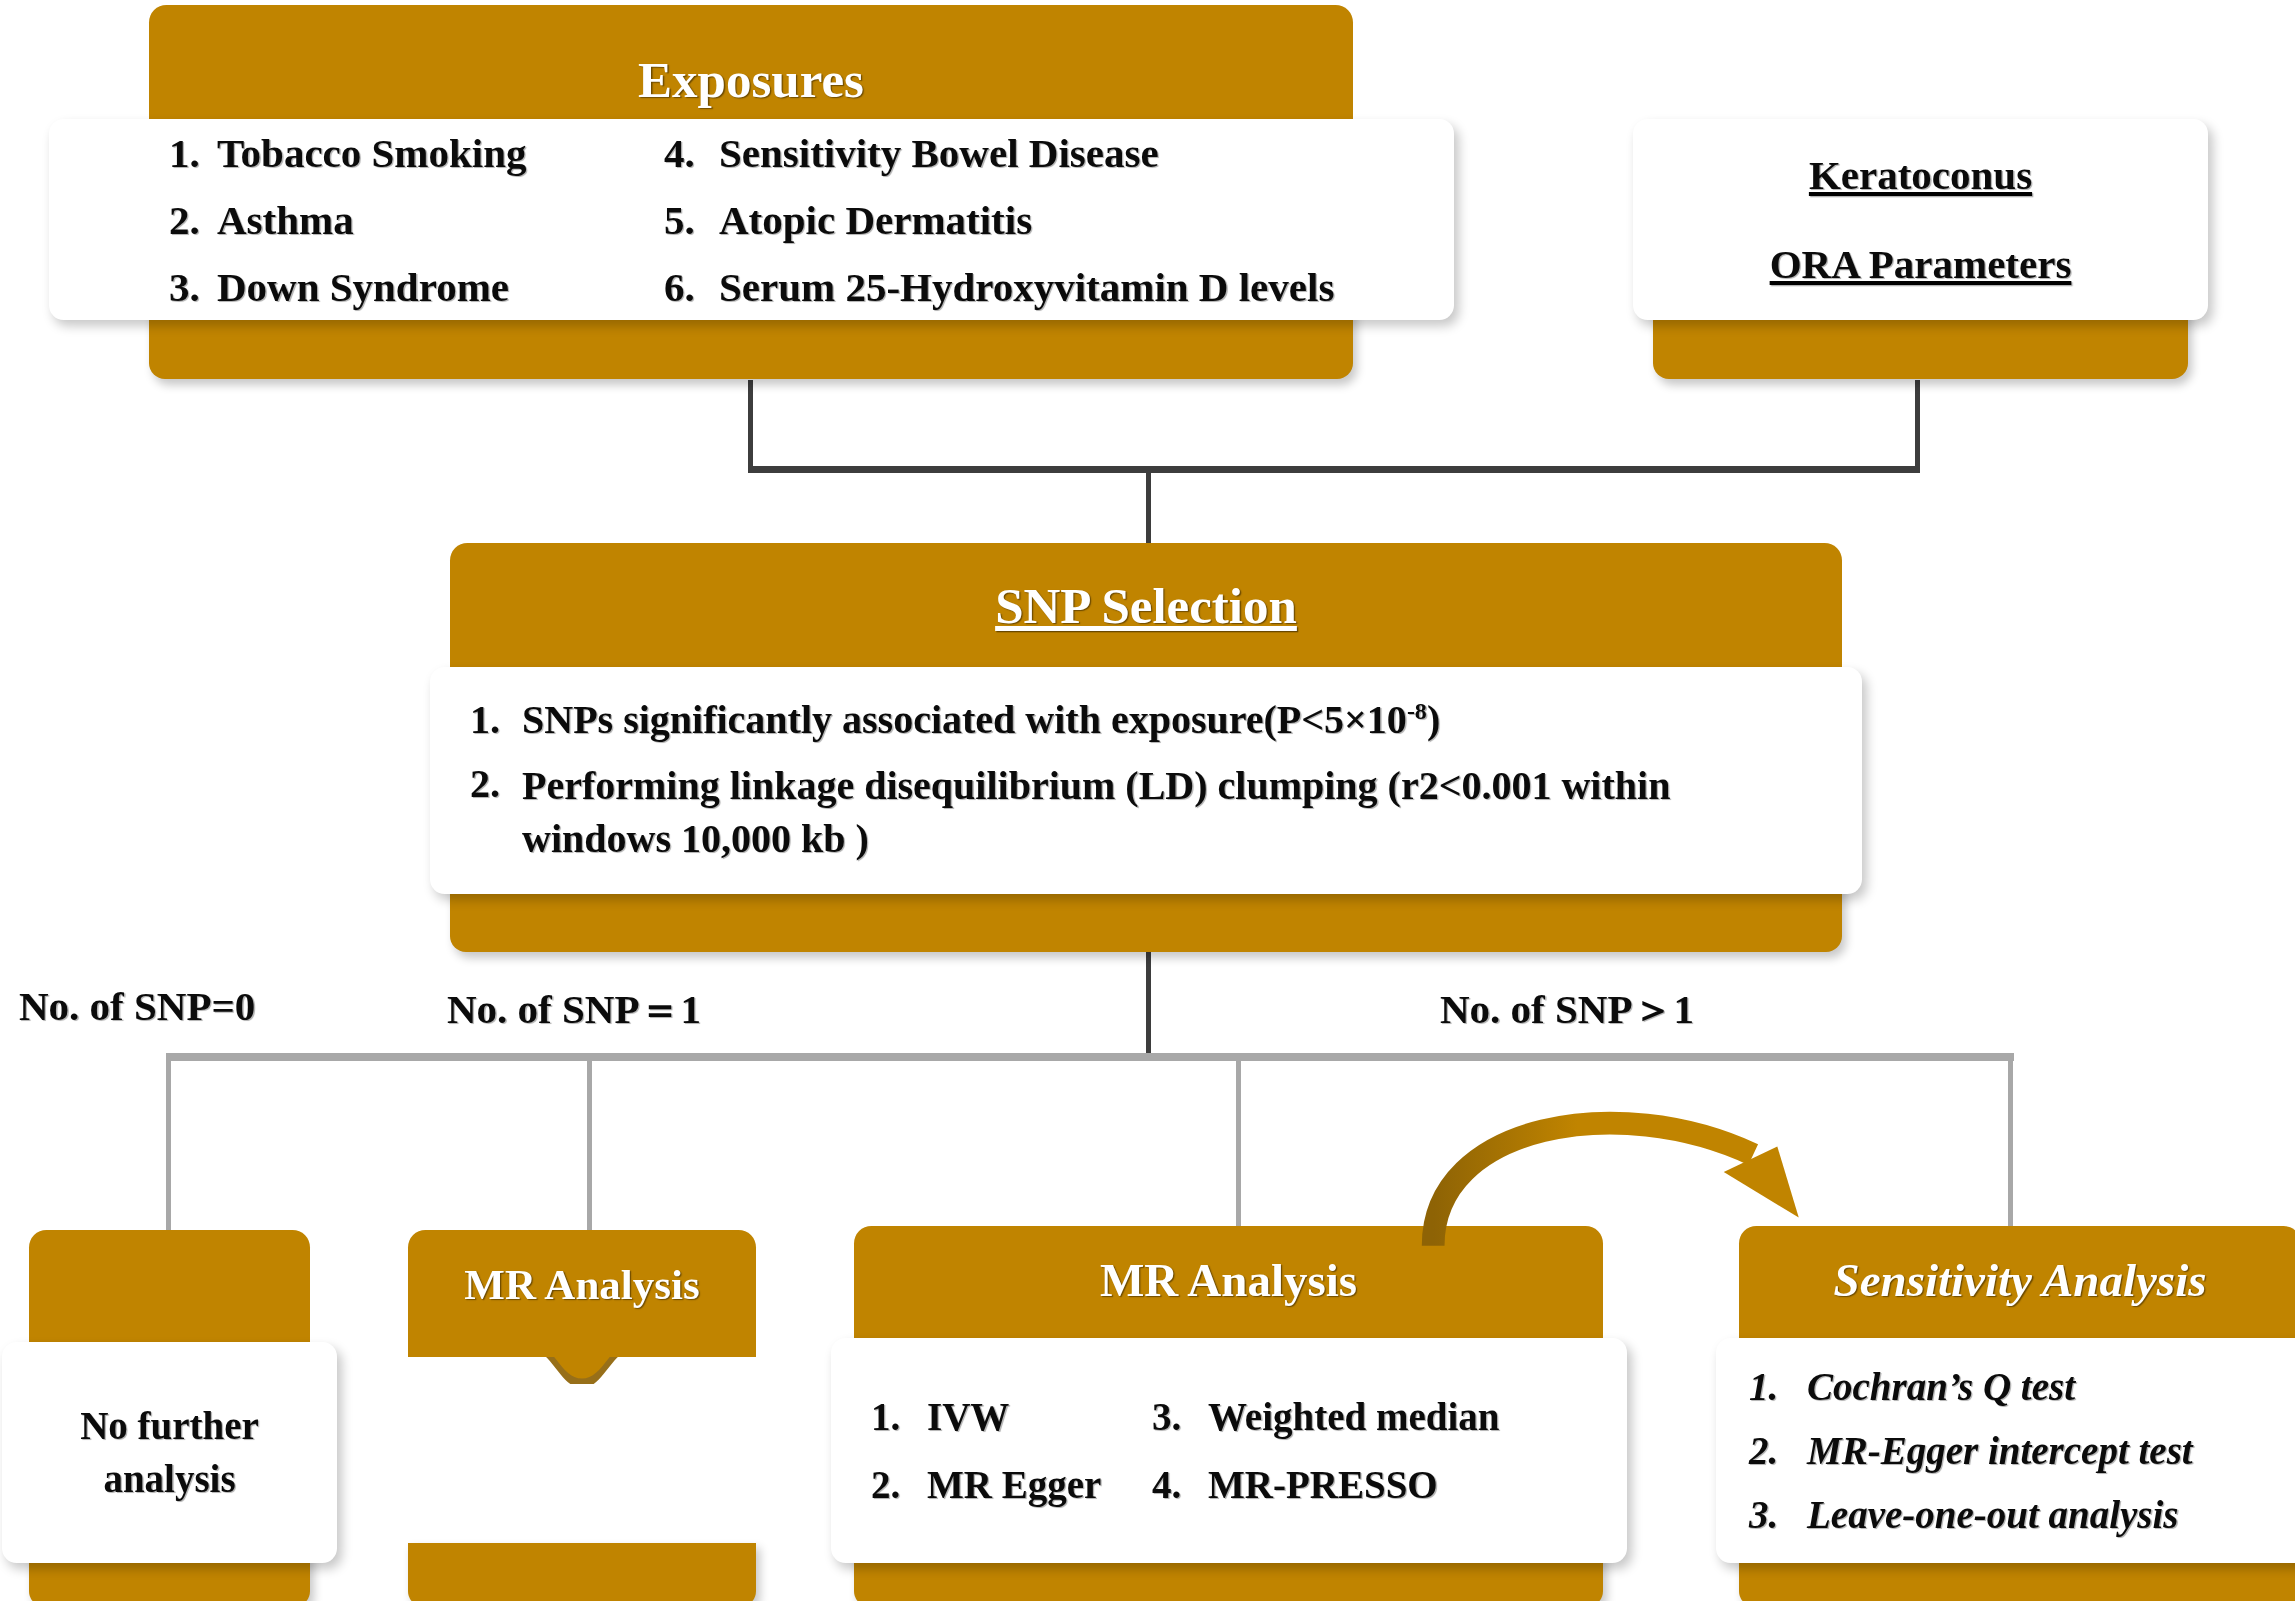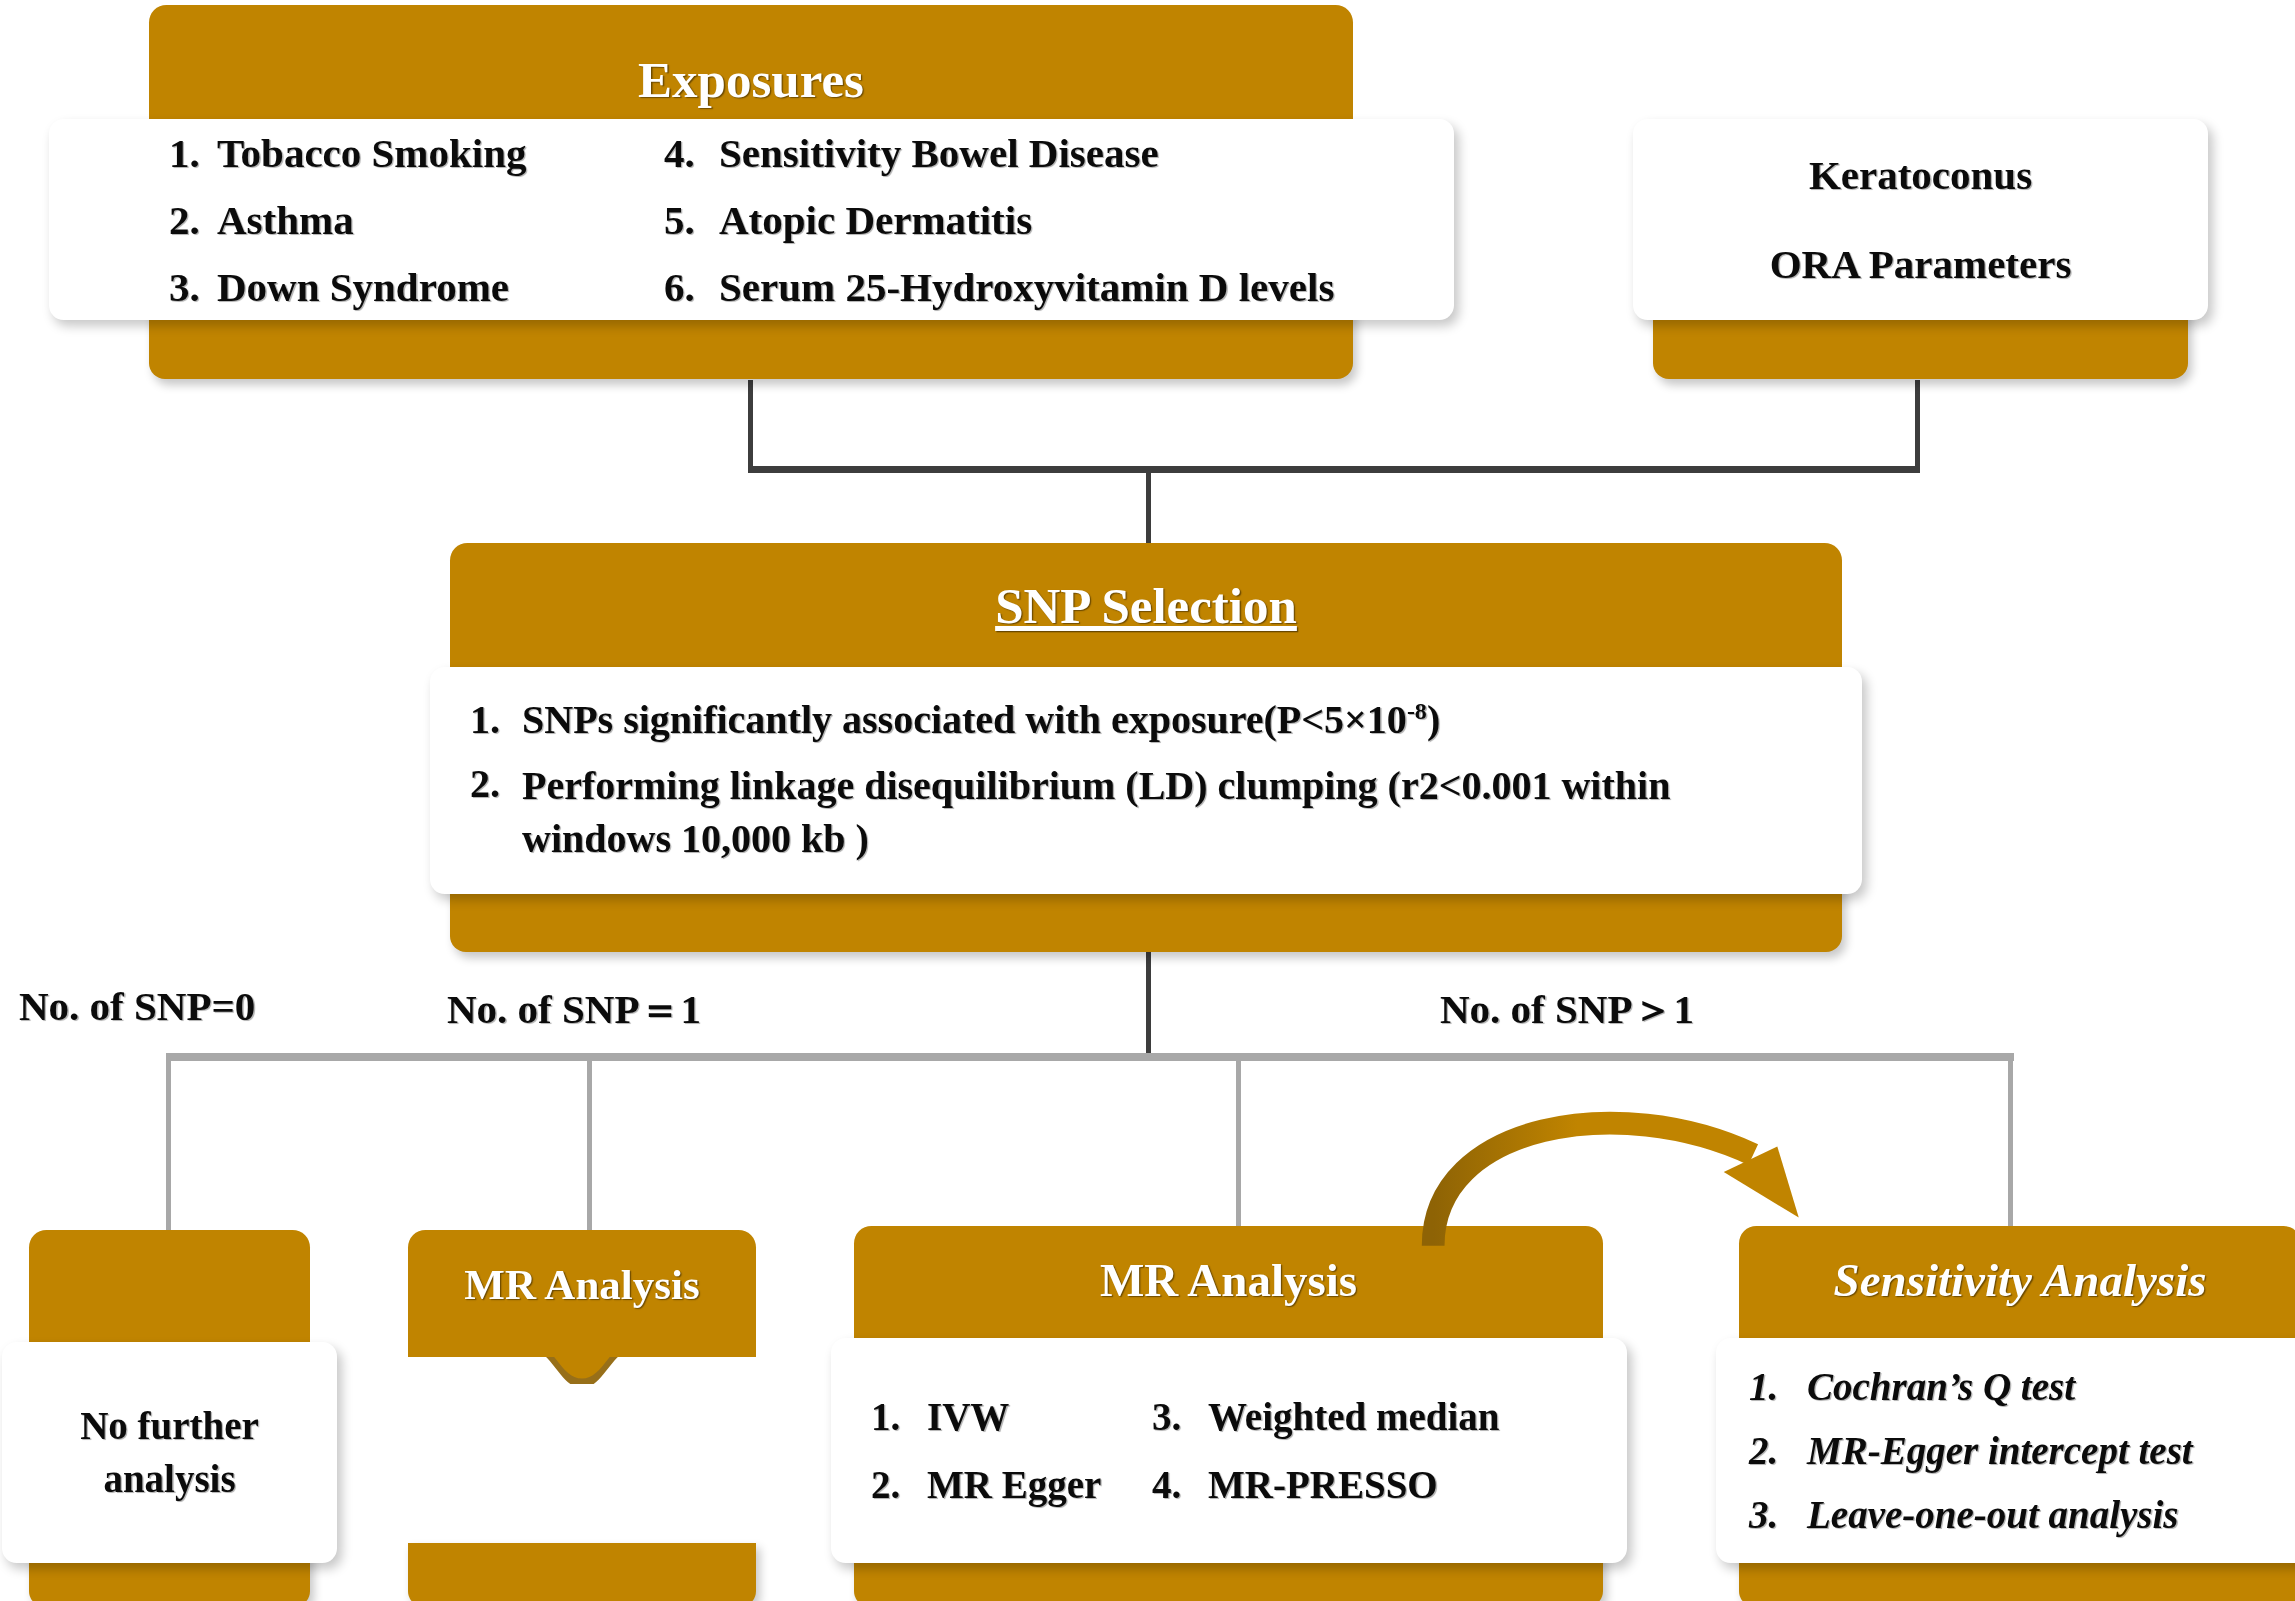--- a/index.html
+++ b/index.html
@@ -120,21 +120,21 @@
     <div class="foot" style="top:294px; height:80px;"></div>
   </div>
 
   <div class="card" style="left:1653px; top:5.4px; width:535px; height:365px;">
     <div class="tongue" style="top:114px;">
       <svg viewBox="0 0 800 110" preserveAspectRatio="none">
         <path d="M0,44 L800,44 L800,60 L520,60 C470,60 455,116 400,116 C345,116 330,60 280,60 L0,60 Z" fill="#8E6305" opacity="0.92"></path>
         <path d="M0,0 L800,0 L800,46 L520,46 C470,46 455,102 400,102 C345,102 330,46 280,46 L0,46 Z" fill="#C08400"></path>
       </svg>
     </div>
-    <div class="panel" style="left:-20px; width:575px; top:114px; height:201px;">
+    <div class="panel" style="left:-20px; width:575px; top:114px; height:201px;text-decoration:underline;">
       <div style="width:100%;">
         <div class="plainline" style="font-size:41px; margin-bottom:41px;">Keratoconus</div>
         <div class="plainline" style="font-size:41px;">ORA Parameters</div>
       </div>
     </div>
     <div class="foot" style="top:294px; height:80px;"></div>
   </div>
 
   <div class="ln" style="left:748px; top:380px; width:5.4px; height:90px;"></div>
   <div class="ln" style="left:1915px; top:380px; width:5.4px; height:90px;"></div>

